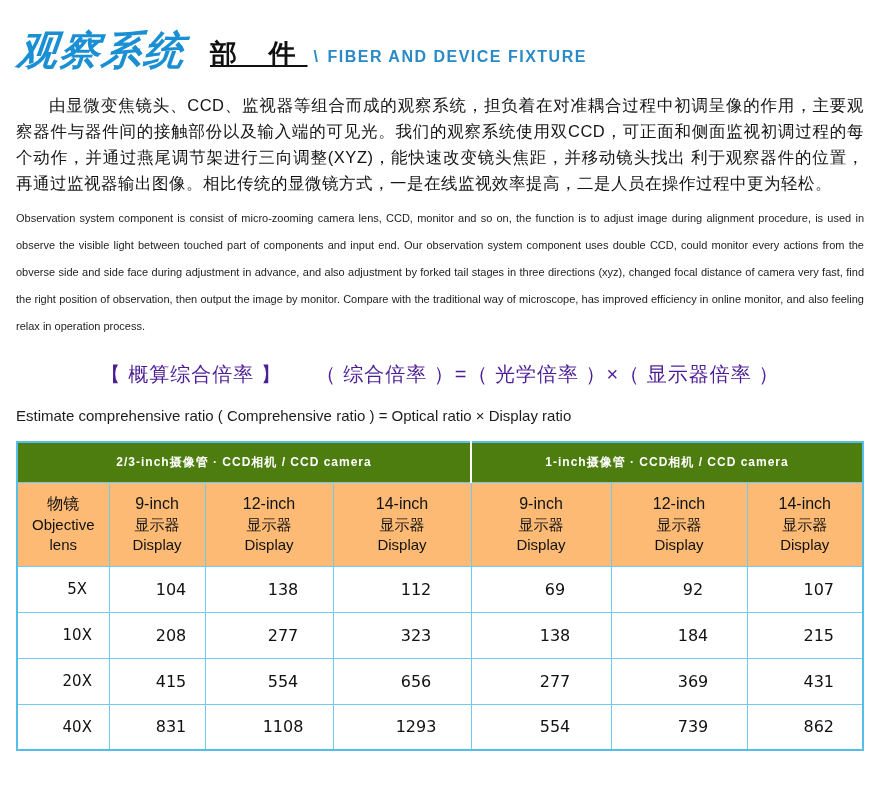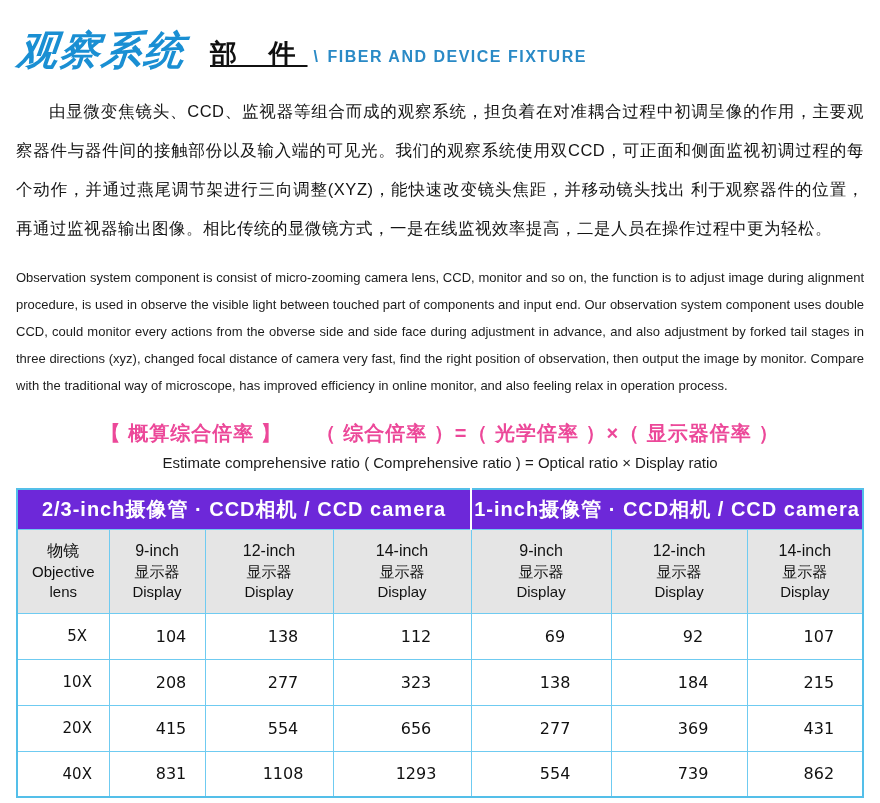--- a/index.html
+++ b/index.html
@@ -25,53 +25,53 @@
   }
   .hdr-sub-en {
     color:#2a8ac6; font-size:16px; font-weight:bold; letter-spacing:1.5px;
     margin-left:6px; padding-bottom:4px;
   }
   .hdr-slash { color:#2a8ac6; font-weight:bold; margin-right:8px; }
 
   
   .para-cn {
     margin-top:22px;
-    font-size:16.5px; line-height:39px; text-align:justify;
+    font-size:16.5px; line-height:26px; text-align:justify;
     text-indent:2em; letter-spacing:0.5px; color:#141414;
   }
   .para-en {
-    margin-top:16px;
-    font-size:13px; line-height:27px; text-align:justify; color:#1c1c1c;
+    margin-top:9px;
+    font-size:11px; line-height:27px; text-align:justify; color:#1c1c1c;
   }
 
   
   .formula-cn {
     margin-top:21px; text-align:center;
-    font-size:20px; font-weight:bold; color:#ec4899; letter-spacing:1px;
+    font-size:20px; font-weight:normal; color:#4c1d95; letter-spacing:1px;
   }
   .formula-cn .gap { display:inline-block; width:34px; }
   .formula-en {
-    margin-top:7px; text-align:center; font-size:15px; color:#1c1c1c;
+    margin-top:19px; text-align:left; font-size:15px; color:#1c1c1c;
   }
 
   
   .ratio-table {
     margin:17px auto 0 auto;
     border-collapse:collapse; table-layout:fixed;
     width:846px;
     border:2px solid #54bfe9;
   }
   .ratio-table td, .ratio-table th { border:1px solid #6fcbf1; text-align:center; vertical-align:middle; }
   .group-row th {
-    background:#6d28d9; color:#ffffff;
-    font-size:20px; font-weight:bold; letter-spacing:1px;
+    background:#4d7c0f; color:#ffffff;
+    font-size:12px; font-weight:bold; letter-spacing:1px;
     height:40px; border:none;
   }
   .group-row th.gleft { border-right:2px solid #ffffff; }
-  .colhead-row td { height:84px; font-size:15px; line-height:1.35; color:#111; background:#e5e5e5; }
+  .colhead-row td { height:84px; font-size:15px; line-height:1.35; color:#111; background:#fdba74; }
   .colhead-row .l1 { font-size:16px; }
   .data-row td { height:46px; font-size:16px; color:#111; font-family:"DejaVu Sans", sans-serif; background:#fff;padding-left:28px; }
   .lens-cell { font-size:15px !important; }
 </style>
 </head>
 <body>
 
 <div class="page">
 
   <div class="hdr">

